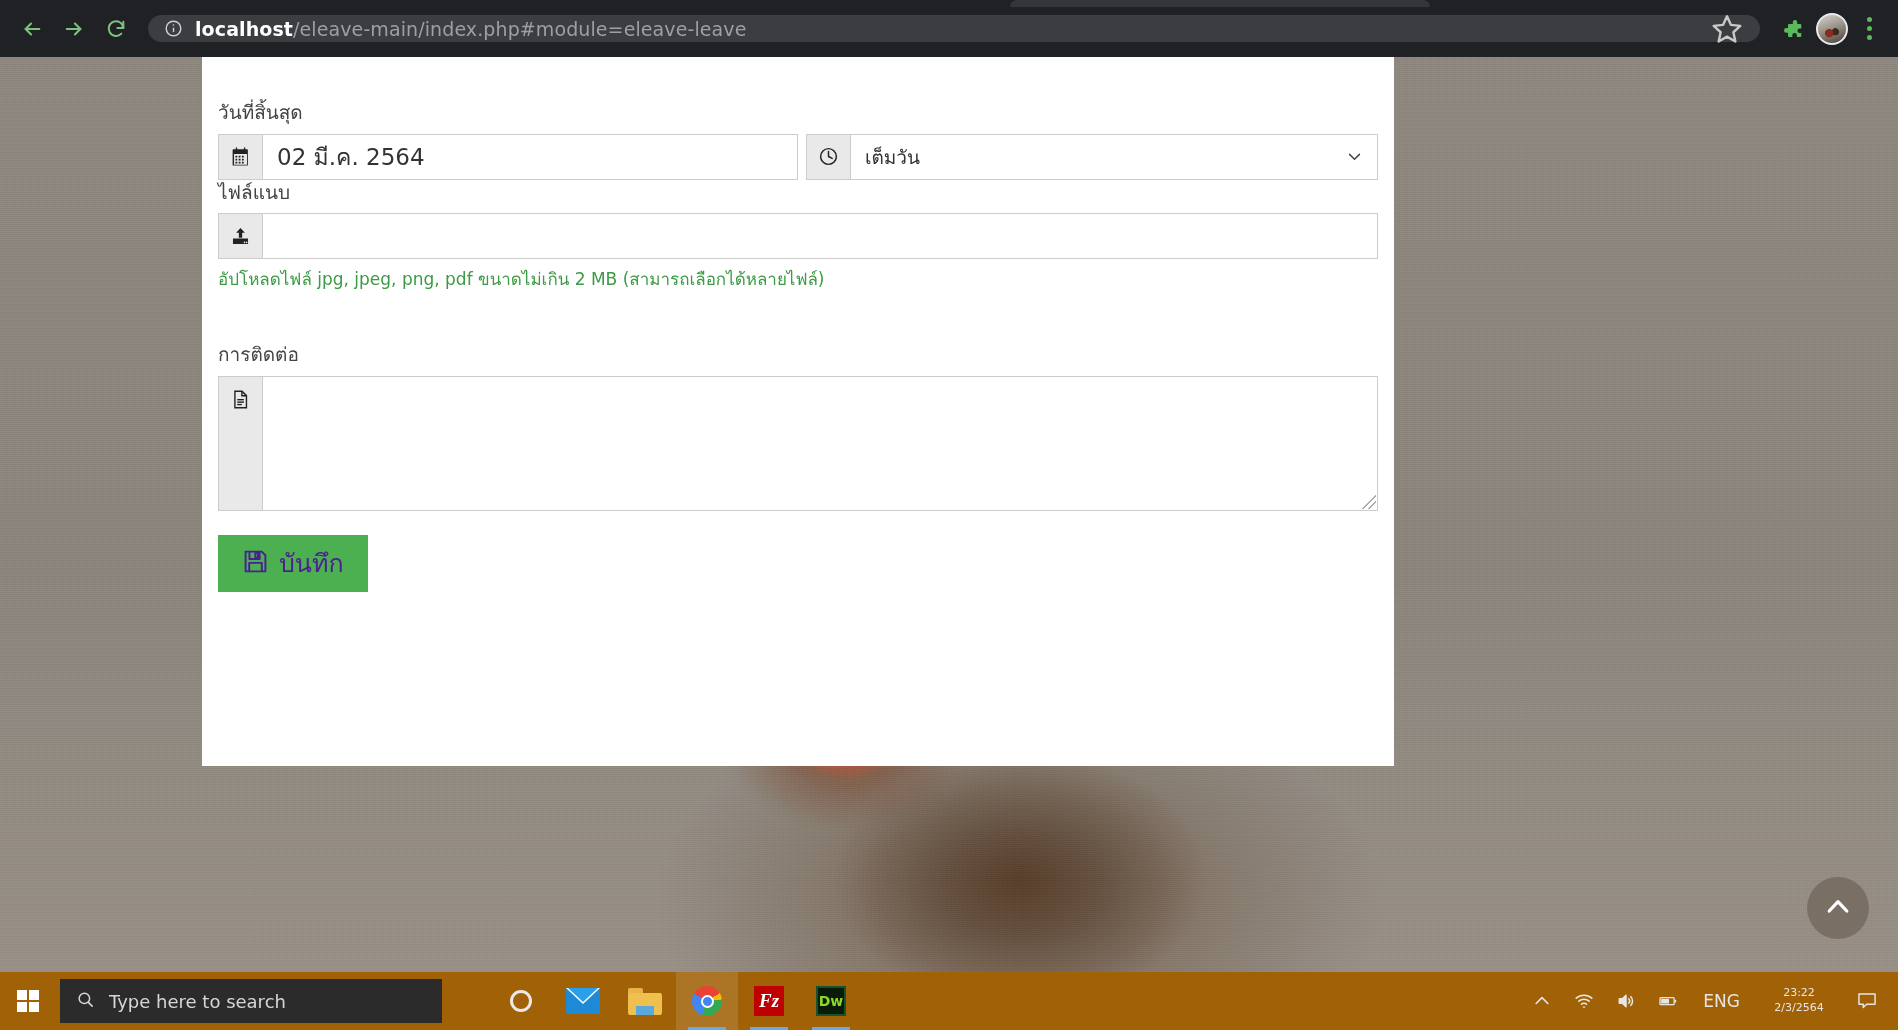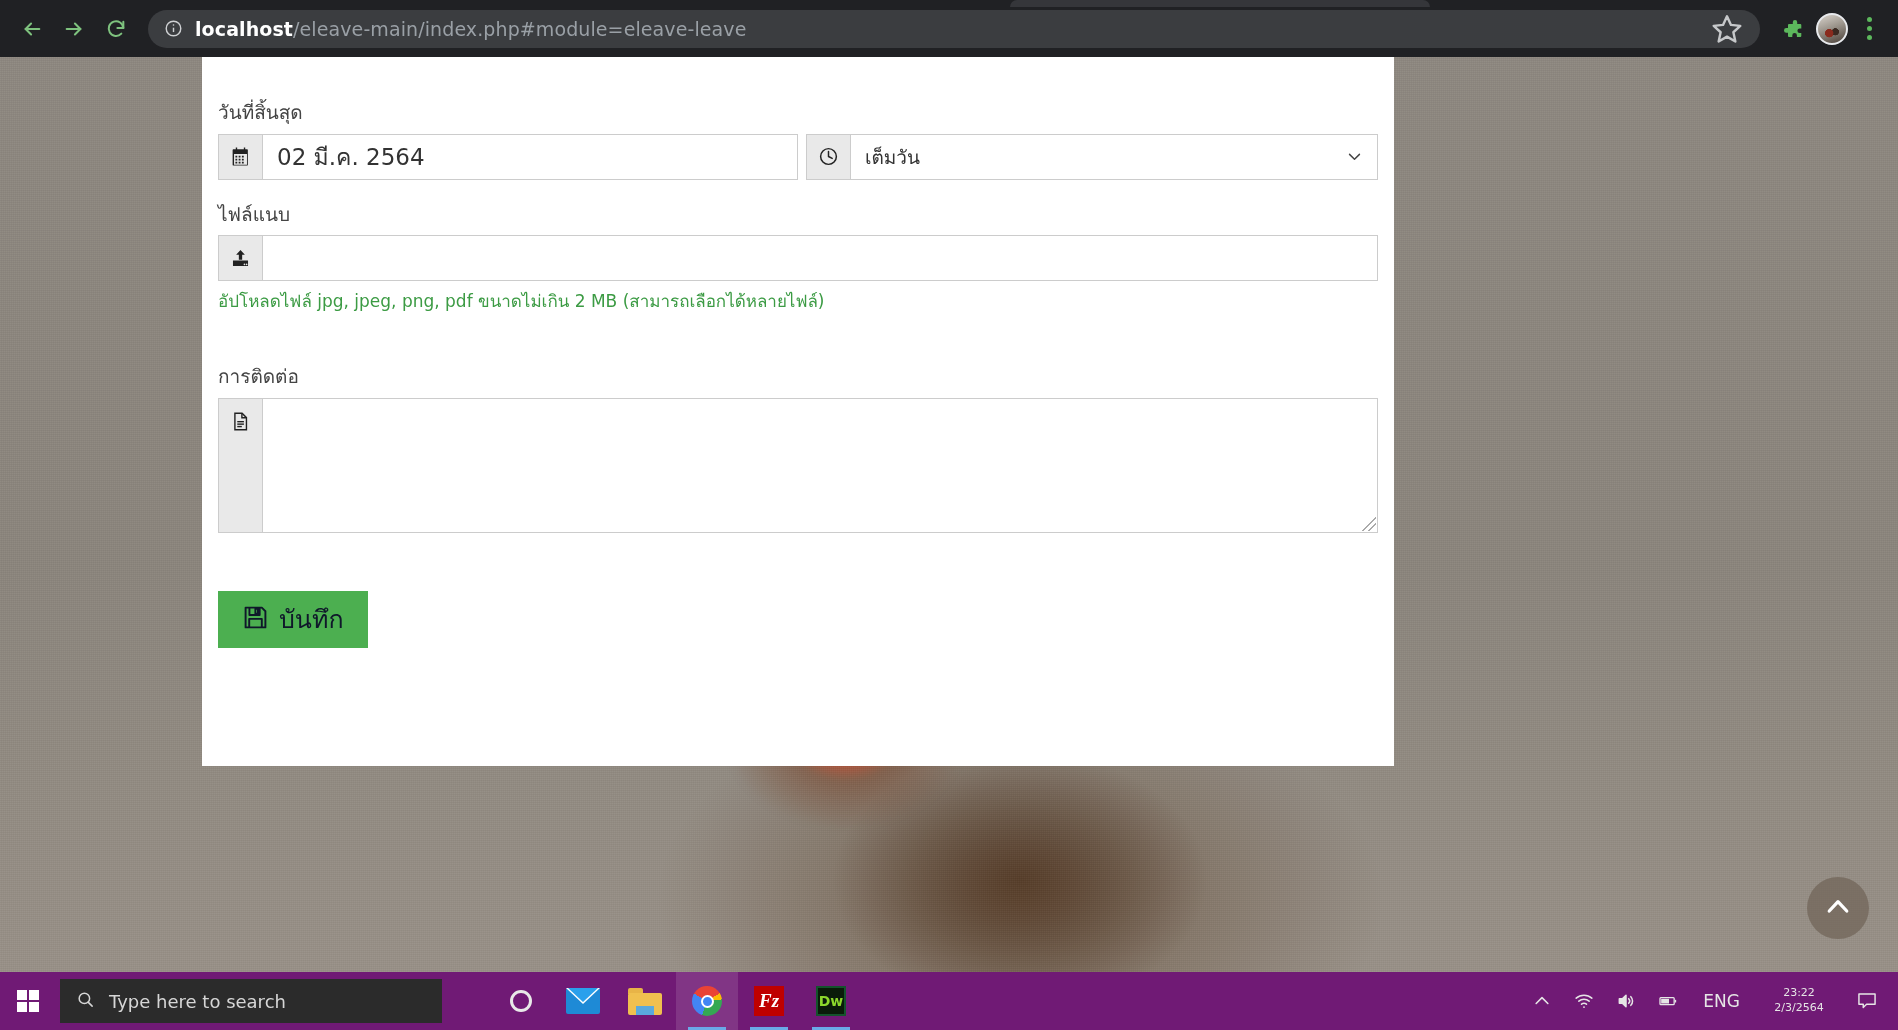--- a/index.html
+++ b/index.html
@@ -51,21 +51,21 @@
     position: absolute; left: 0; top: 0; width: 100%; height: 57px;
     display: flex; align-items: center; padding: 0 14px; gap: 6px;
   }
   .nav-btn {
     width: 36px; height: 36px; border-radius: 50%;
     display: flex; align-items: center; justify-content: center;
     color: #7ec27e; flex: none;
   }
   .nav-btn svg { width: 22px; height: 22px; }
   .omnibox {
-    flex: 1; height: 38px; margin-left: 8px; margin-right: 10px;
+    flex: 1; height: 27px; margin-left: 8px; margin-right: 10px;
     background: #3b3d40; border-radius: 19px;
     display: flex; align-items: center; padding: 0 16px; gap: 12px;
     min-width: 0;
   }
   .omnibox .info-ic {
     width: 19px; height: 19px; flex: none; color: #cfd1d3;
   }
   .url-text {
     font-size: 19px; color: #9aa0a6; white-space: nowrap; overflow: hidden;
     letter-spacing: .1px;
@@ -128,21 +128,21 @@
     font-size: 19px; color: #333; font-family: inherit;
     background: transparent; appearance: none; -webkit-appearance: none;
     cursor: pointer;
   }
   .chev {
     position: absolute; right: 14px; top: 0; bottom: 0;
     display: flex; align-items: center; color: #444; pointer-events: none;
   }
   .chev svg { width: 17px; height: 17px; }
 
-  .block { margin-top: 22px; }
+  .block { }
   .hint { font-size: 17px; color: #3c9b44; margin-top: 9px; line-height: 1.3; }
 
   .upload-group { width: 100%; }
 
   .ta-group { display: flex; border: 1px solid #ccc; background: #fff; height: 135px; }
   .ta-addon {
     width: 44px; background: #e9e9e9; border-right: 1px solid #ccc;
     display: flex; align-items: flex-start; justify-content: center;
     padding-top: 12px; color: #222; flex: none;
   }
@@ -153,22 +153,22 @@
   }
   .ta-wrap { flex: 1; position: relative; }
   .resize-grip {
     position: absolute; right: 1px; bottom: 1px; width: 14px; height: 14px;
     background:
       linear-gradient(135deg, transparent 0 48%, #aaa 48% 56%, transparent 56% 70%, #aaa 70% 78%, transparent 78%);
     pointer-events: none;
   }
 
   .save-btn {
-    margin-top: 58px; display: inline-flex; align-items: center; gap: 10px;
-    background: #4caf50; color: #0f172a; border: none; cursor: pointer;
+    margin-top: 24px; display: inline-flex; align-items: center; gap: 10px;
+    background: #4caf50; color: #4c1d95; border: none; cursor: pointer;
     padding: 13px 24px; font-size: 25px; font-family: inherit; line-height: 1;
   }
   .save-btn svg { width: 27px; height: 27px; }
 
   
   #footer {
     position: absolute; left: 0; top: 752px; width: 1898px;
     text-align: center; font-size: 21px; color: rgba(255,255,255,0.52);
     text-shadow: 0 1px 2px rgba(0,0,0,0.25);
     z-index: 5;
@@ -178,21 +178,21 @@
     width: 62px; height: 62px; border-radius: 50%;
     background: rgba(112,100,88,0.72);
     display: flex; align-items: center; justify-content: center;
     color: #fff; z-index: 6; cursor: pointer;
   }
   #scroll-top svg { width: 30px; height: 30px; }
 
   
   #taskbar {
     position: absolute; left: 0; bottom: 0; width: 1898px; height: 58px;
-    background: #701a75; display: flex; align-items: center; z-index: 30;
+    background: #a16207; display: flex; align-items: center; z-index: 30;
   }
   .start-btn {
     width: 56px; height: 58px; display: flex; align-items: center;
     justify-content: center; flex: none; cursor: pointer;
   }
   .win-logo {
     width: 22px; height: 22px;
     display: grid; grid-template-columns: 1fr 1fr; grid-template-rows: 1fr 1fr;
     gap: 2.5px;
   }

